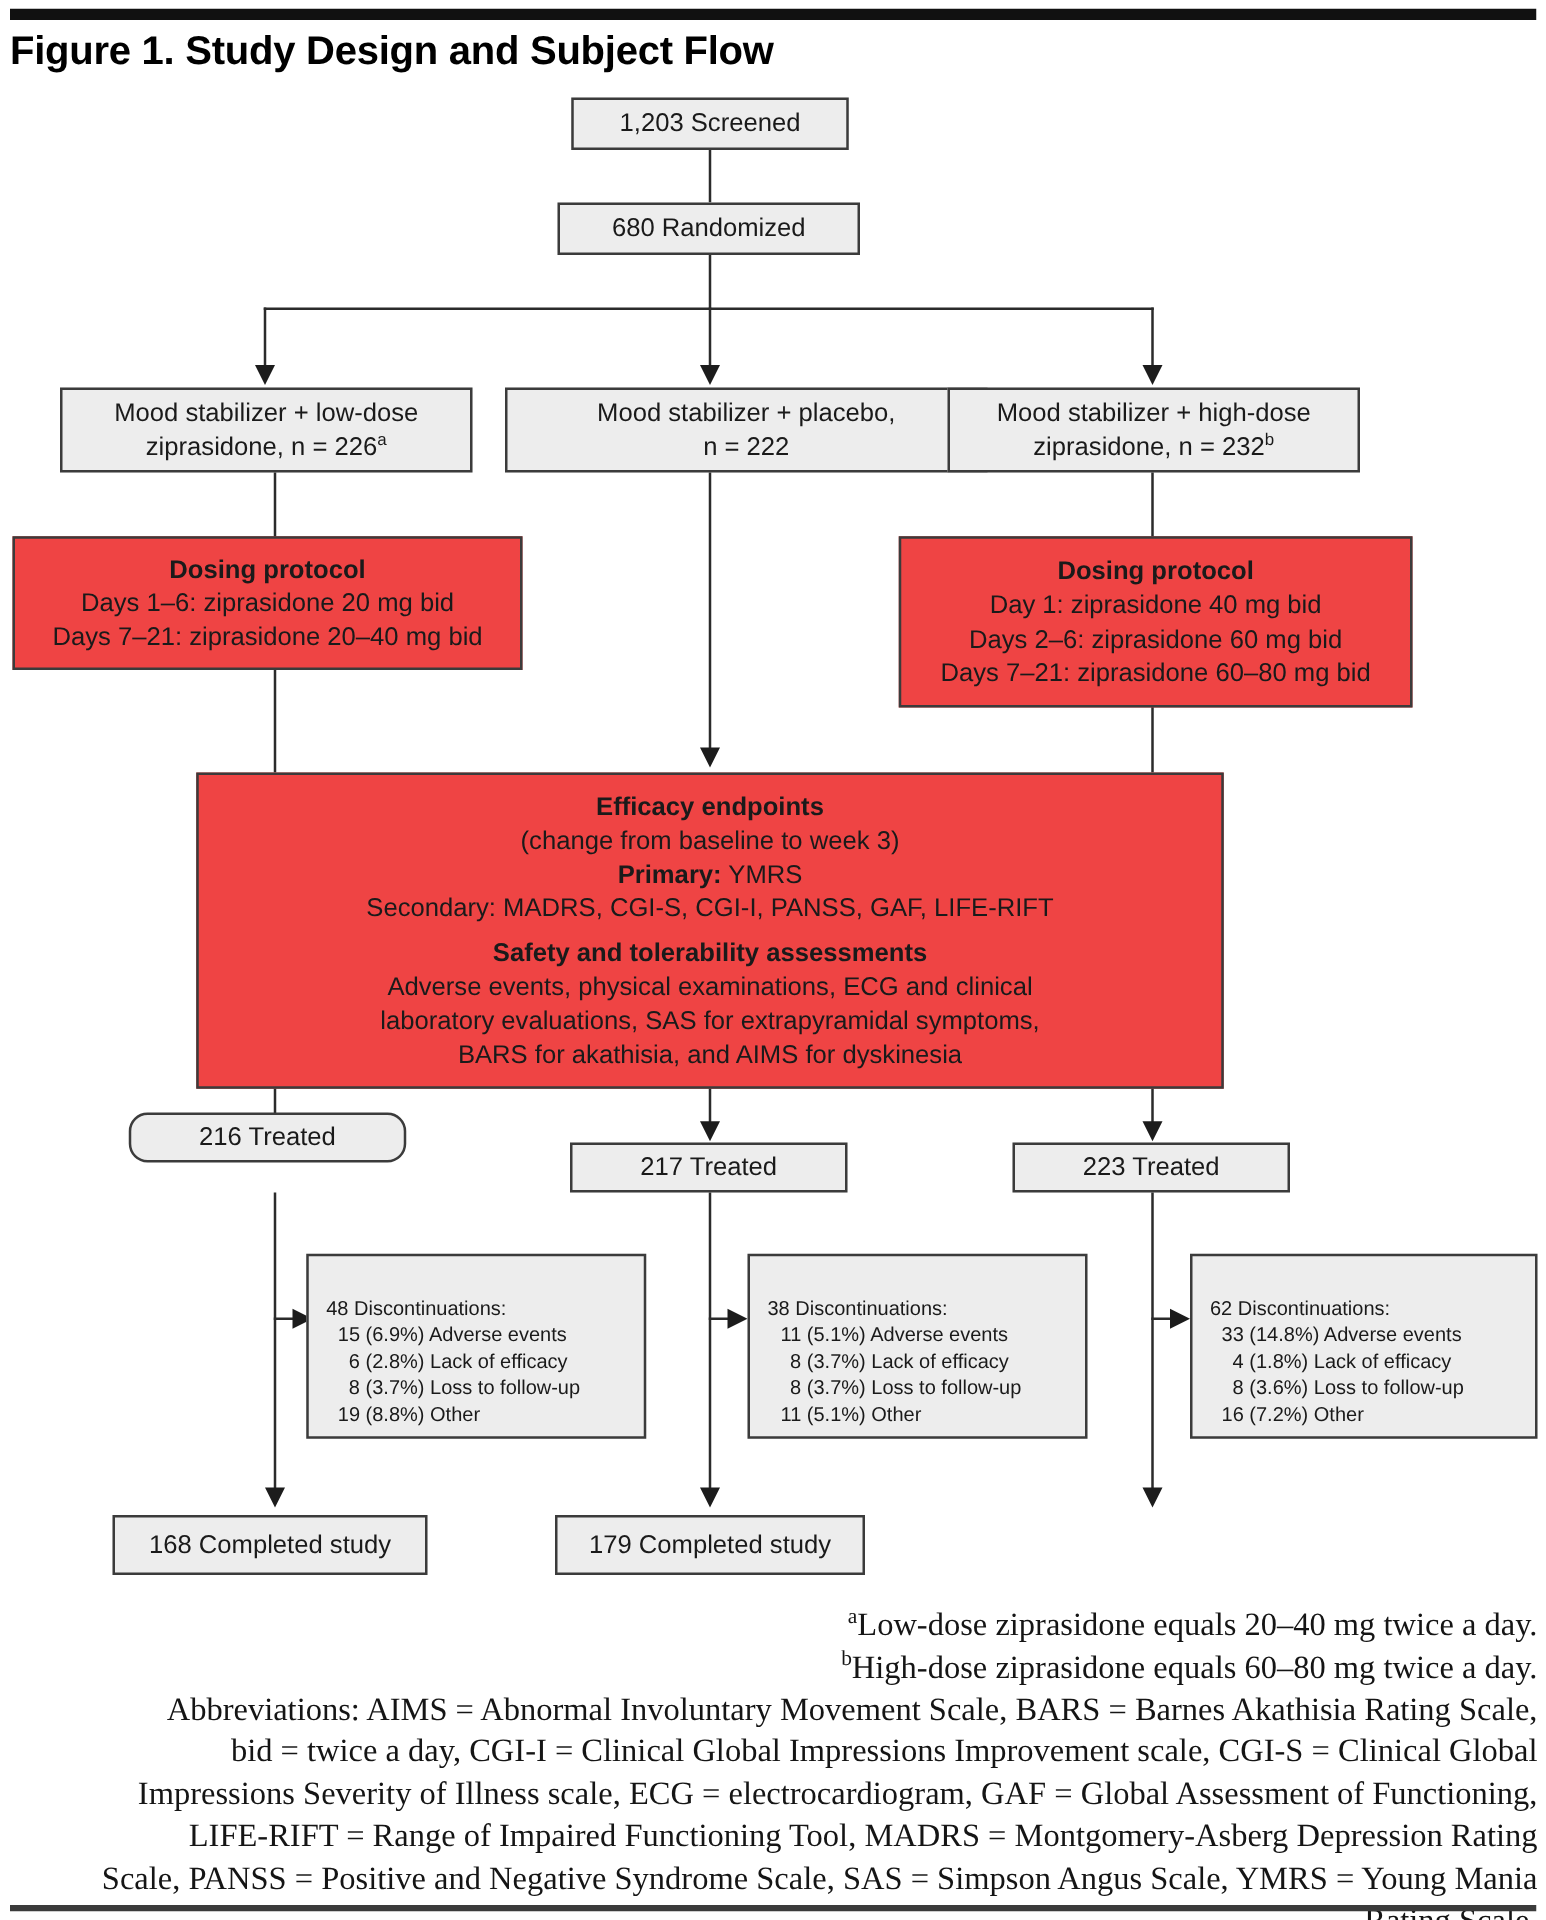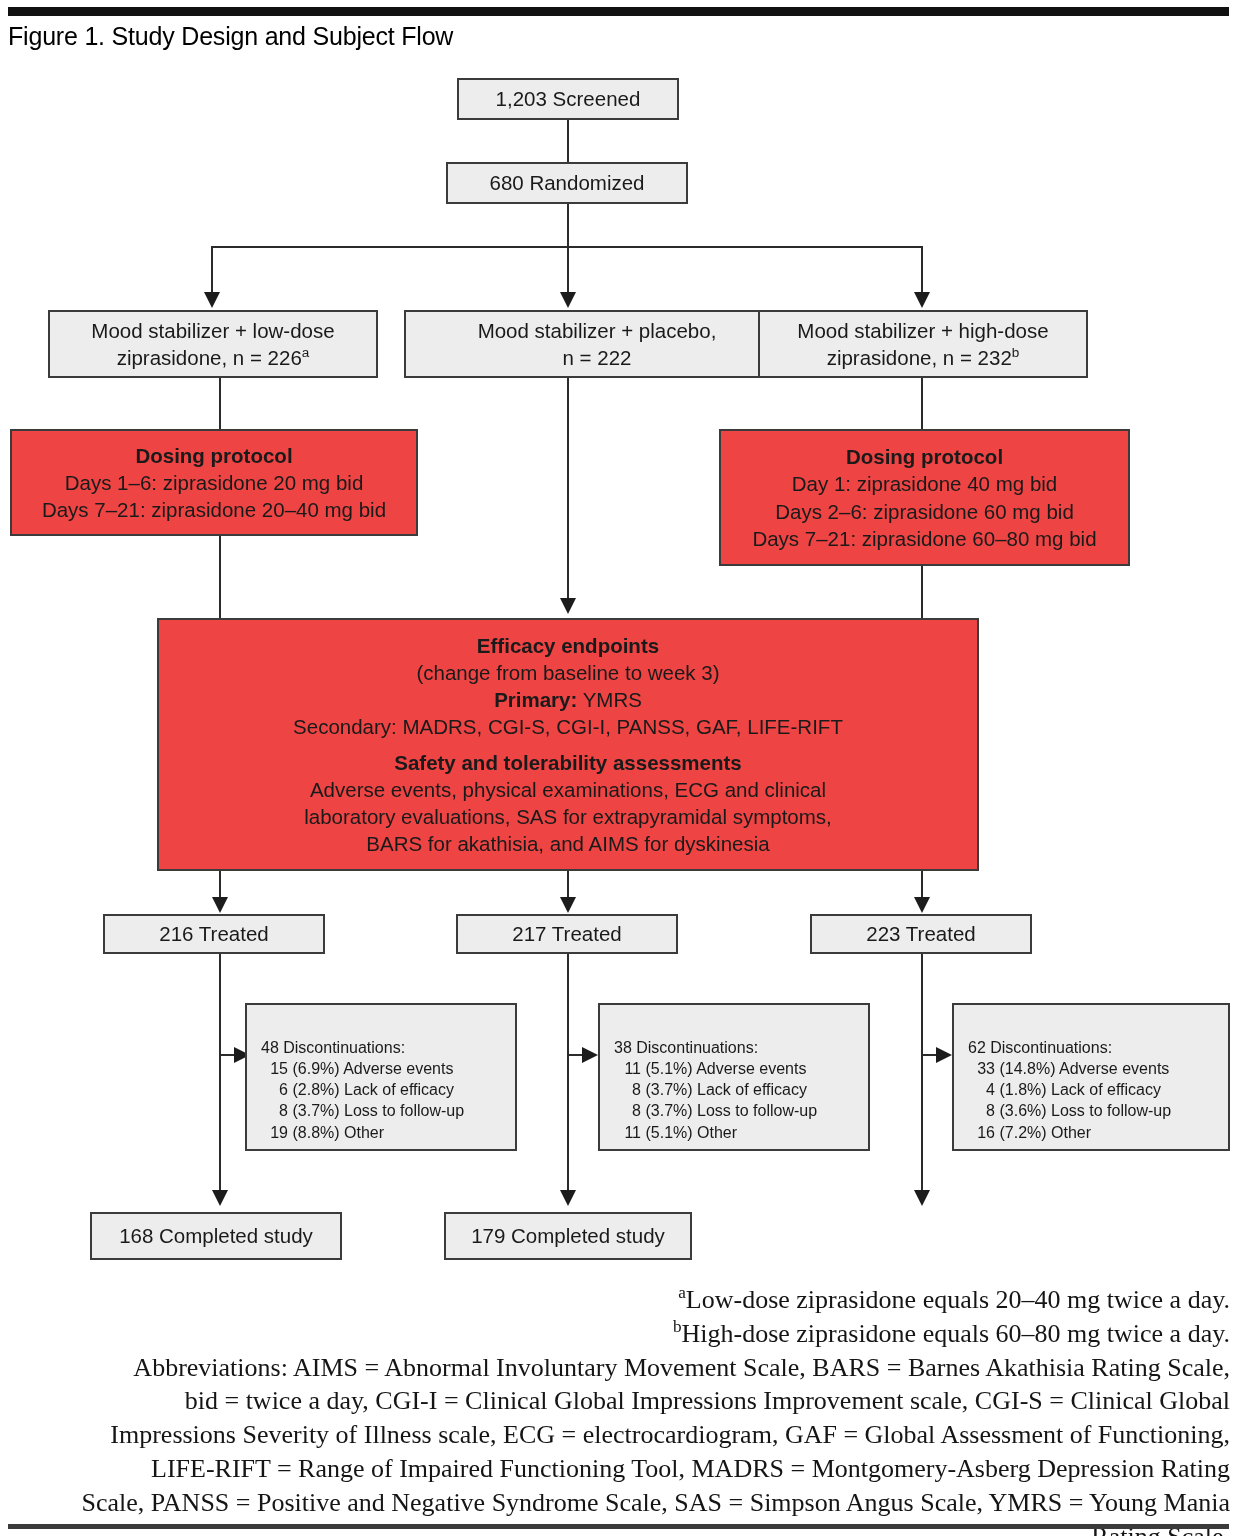--- a/index.html
+++ b/index.html
@@ -18,21 +18,21 @@
     background:#111111;
   }
   .rule-bottom{
     position:absolute;left:8px;top:1524px;width:1221px;height:5px;
     background:#3b3b3b;
   }
 
   
   .fig-title{
     position:absolute;left:8px;top:22px;
-    font-size:25px;font-weight:normal;letter-spacing:-0.2px;
+    font-size:32px;font-weight:bold;letter-spacing:-0.2px;
     color:#000;
     white-space:nowrap;
   }
 
   
   .box{
     position:absolute;
     box-sizing:border-box;
     border:2px solid #3b3b3b;
     background:#ededed;
@@ -165,21 +165,21 @@
     <span class="ln">BARS for akathisia, and AIMS for dyskinesia</span>
   </div>
 
   <div class="vline" style="left:219px;top:871px;height:30px;"></div>
   <div class="arrow-down" style="left:212px;top:897px;"></div>
   <div class="vline" style="left:567px;top:871px;height:30px;"></div>
   <div class="arrow-down" style="left:560px;top:897px;"></div>
   <div class="vline" style="left:921px;top:871px;height:30px;"></div>
   <div class="arrow-down" style="left:914px;top:897px;"></div>
 
-  <div class="box" style="left:103px;top:914px;width:222px;height:40px;">
+  <div class="box" style="left:103px;top:890px;width:222px;height:40px;border-radius:15px;">
     <span class="ln">216 Treated</span>
   </div>
   <div class="box" style="left:456px;top:914px;width:222px;height:40px;">
     <span class="ln">217 Treated</span>
   </div>
   <div class="box" style="left:810px;top:914px;width:222px;height:40px;">
     <span class="ln">223 Treated</span>
   </div>
 
   <div class="vline" style="left:219px;top:954px;height:240px;"></div>

